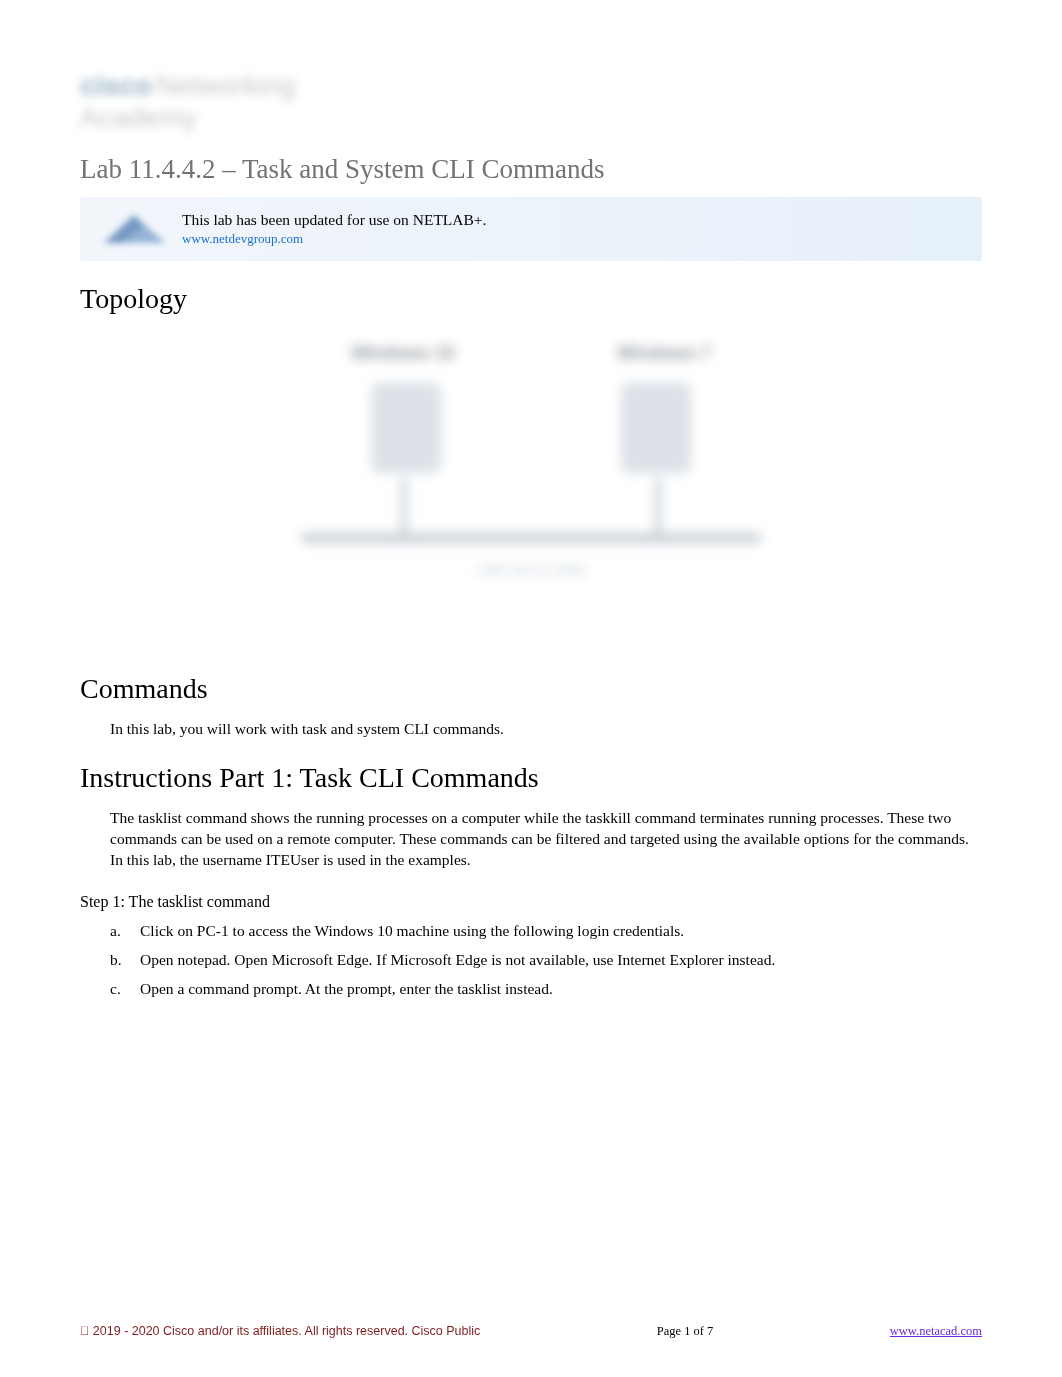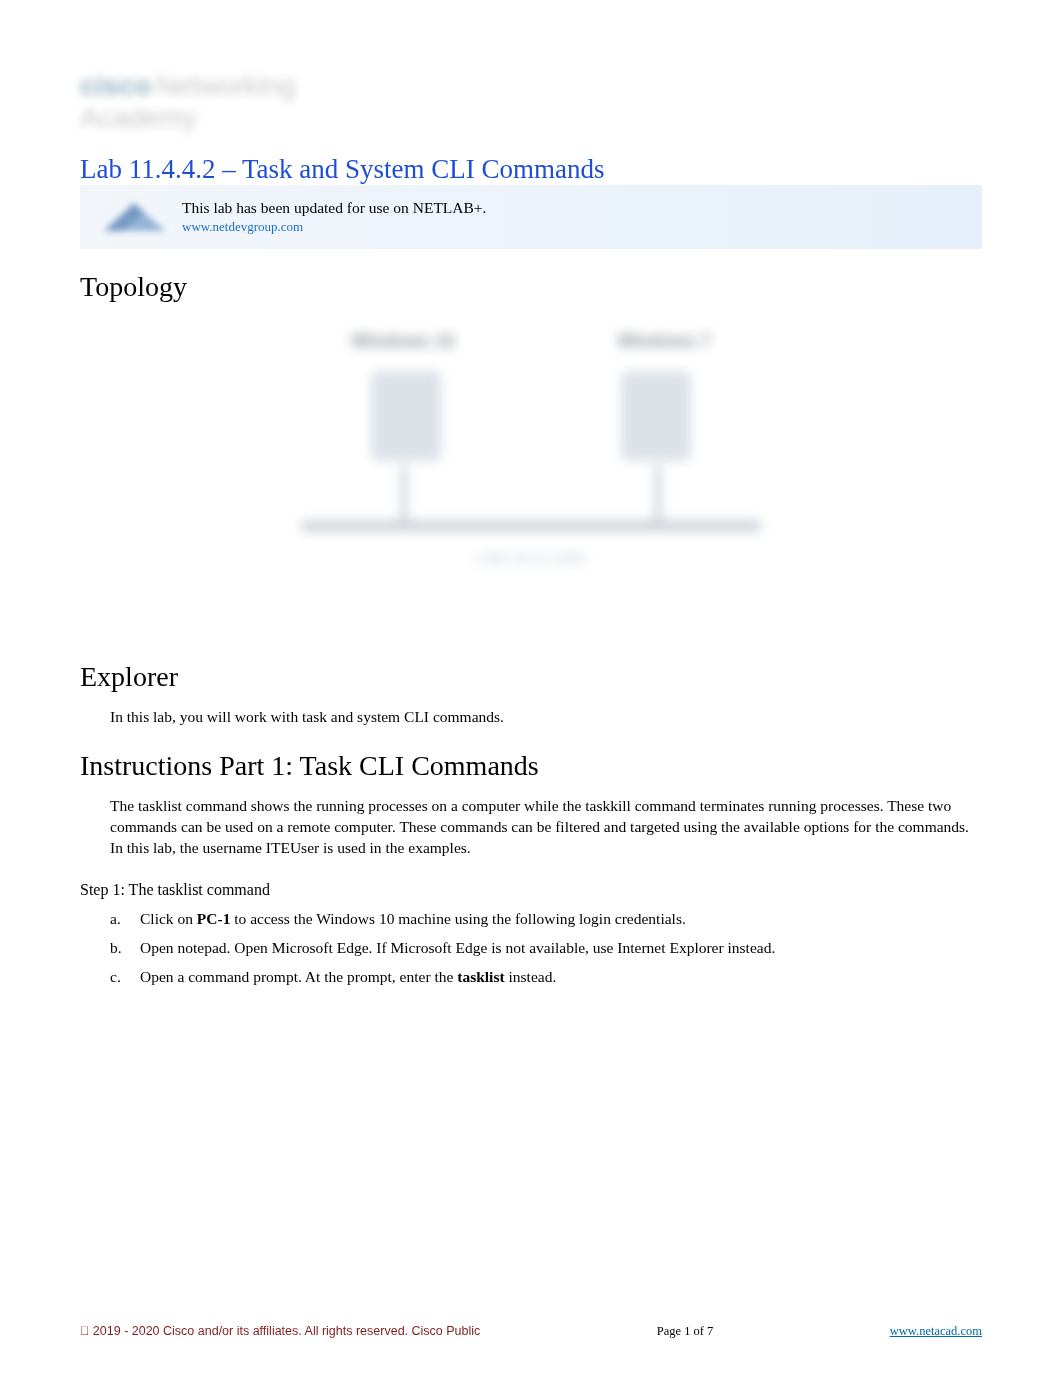--- a/index.html
+++ b/index.html
@@ -30,22 +30,22 @@
     vertical-align: bottom;
   }
   .logo-academy {
     font-family: Arial, sans-serif;
     font-size: 28px;
     color: #b0b0b0;
   }
   h1.lab-title {
     font-size: 27px;
     font-weight: normal;
-    margin-bottom: 0;
-    color: #1d4ed8;
+    margin-bottom: 12px;
+    color: #737373;
   }
   .netlab-banner {
     display: flex;
     align-items: center;
     background: linear-gradient(to right, #f2f6fb 0%, #e6f0fa 100%);
     padding: 10px 14px;
     margin-bottom: 22px;
     border-radius: 2px;
   }
   .netlab-icon {
@@ -164,35 +164,35 @@
   ul.credentials {
     list-style: disc;
     padding-left: 84px;
     margin-top: 6px;
     margin-bottom: 6px;
   }
   ul.credentials li {
     font-size: 15.5px;
     line-height: 1.5;
   }
-  .bold { font-weight: bold; }
+  .bold { font-weight: normal; }
   .footer {
     position: fixed;
     bottom: 38px;
     left: 80px;
     right: 80px;
     width: 902px;
     display: flex;
     justify-content: space-between;
     font-size: 12.5px;
     align-items: baseline;
   }
   .footer-left { font-family: Arial, sans-serif; color: #7f1d1d; }
   .footer-center { font-family: "Times New Roman", serif; }
-  .footer-right { color: #0369a1; font-family: "Times New Roman", serif; }
+  .footer-right { color: #6d28d9; font-family: "Times New Roman", serif; }
 </style>
 </head>
 <body>
 
 <div class="logo-area">
   <div>
     <span class="logo-cisco">cisco</span>
     <span class="logo-networking">Networking</span>
   </div>
   <div class="logo-academy">Academy</div>
@@ -224,21 +224,21 @@
     <div class="topo-pc left"></div>
     <div class="topo-pc right"></div>
     <div class="topo-conn left"></div>
     <div class="topo-conn right"></div>
     <div class="topo-line"></div>
     <div class="topo-lan-label">LAN
 10.0.1.0/24</div>
   </div>
 </div>
 
-<h2 class="section-heading">Explorer</h2>
+<h2 class="section-heading">Commands</h2>
 <div class="objective-body">In this lab, you will work with task and system CLI commands.</div>
 
 <h2 class="section-heading">Instructions Part 1: Task CLI Commands</h2>
 <div class="instructions-body">The tasklist command shows the running processes on a computer while the taskkill command terminates running processes. These two commands can be used on a remote computer. These commands can be filtered and targeted using the available options for the commands. In this lab, the username ITEUser is used in the examples.</div>
 
 <h3 class="step-heading">Step 1: The tasklist command</h3>
 
 <ol class="lettered">
   <li>
     <span class="marker">a.</span>

